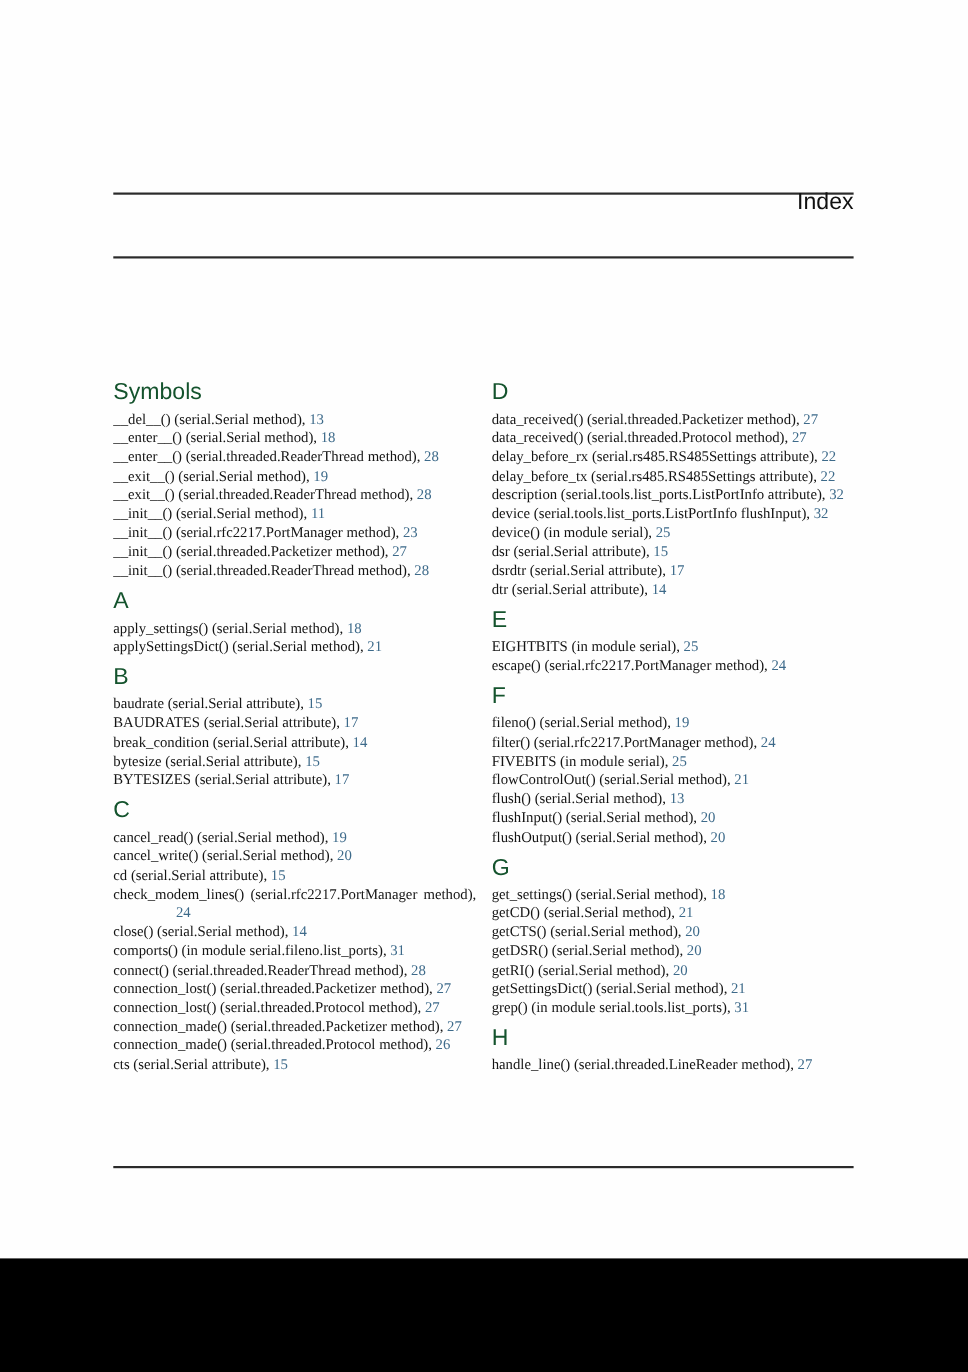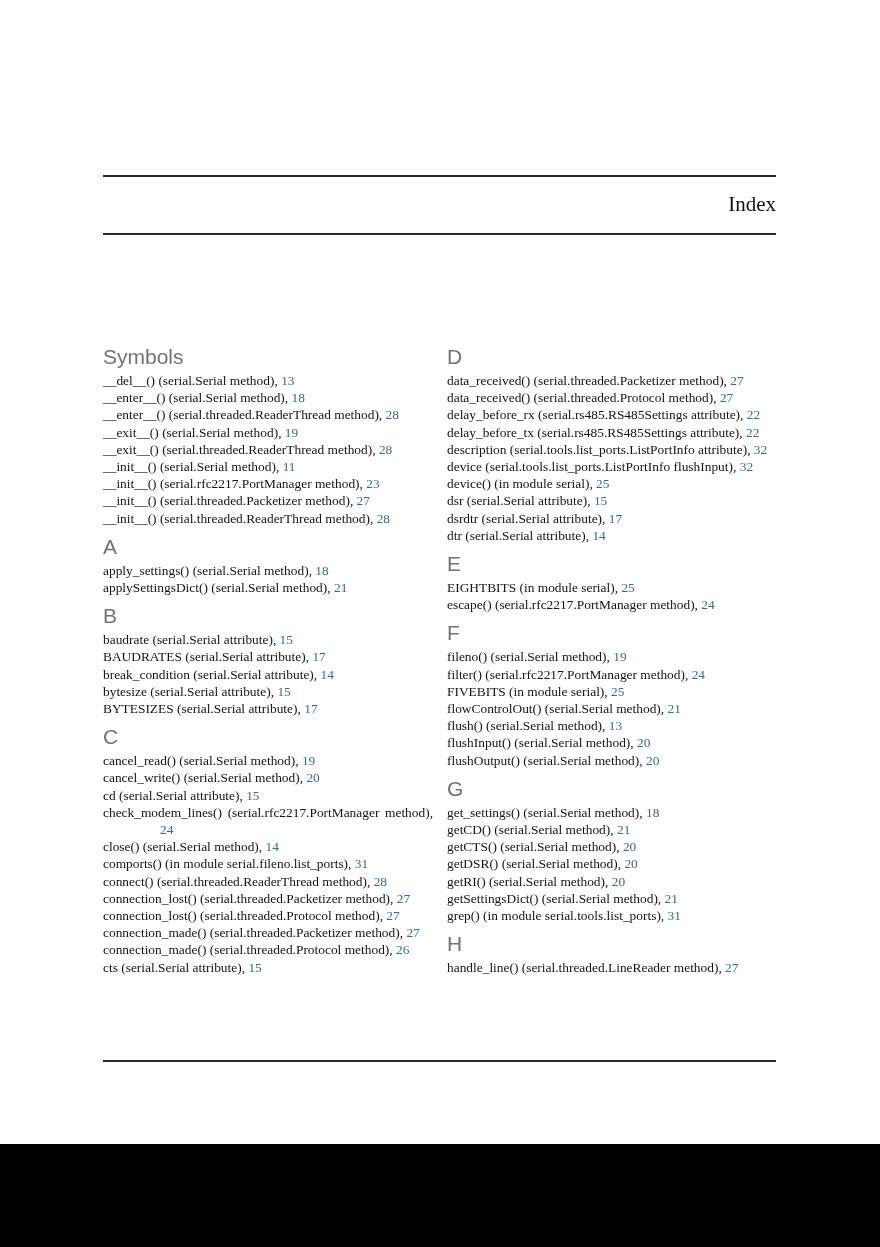--- a/index.html
+++ b/index.html
@@ -8,30 +8,30 @@
     font-family: "Liberation Serif", "DejaVu Serif", serif;
   }
   .page {
     position: absolute; left: 0; top: 0; width: 880px; height: 1144px; background: #fefefe;
   }
   .rule { position: absolute; left: 103px; width: 673px; height: 1.5px; background: #2a2a2a; }
   .rule.top { top: 175px; }
   .rule.mid { top: 233px; }
   .rule.bottom { top: 1060px; }
   .chapter-title {
-    position: absolute; right: 104px; top: 192px;
-    font-family: Liberation Serif, serif; font-size: 21px; color: #111;
+    position: absolute; right: 104px; top: 172px;
+    font-family: Liberation Sans, sans-serif; font-size: 21px; color: #111;
   }
   .col { position: absolute; top: 344px; width: 330px; }
   .col.left { left: 103px; }
   .col.right { left: 447px; }
   .section { margin-bottom: 7px; }
   .section-head {
     font-family: "Liberation Sans", "DejaVu Sans", sans-serif;
-    font-size: 21px; line-height: 26px; color: #737373; margin: 0 0 2px 0;
+    font-size: 21px; line-height: 26px; color: #14532d; margin: 0 0 2px 0;
   }
   .entry {
     font-size: 13.4px; line-height: 17.2px; color: #141414;
     padding-left: 57px; text-indent: -57px; text-align: justify;
     text-align-last: left;
   }
   .entry .pg { color: #3d6a8a; }
 </style>
 </head>
 <body>

